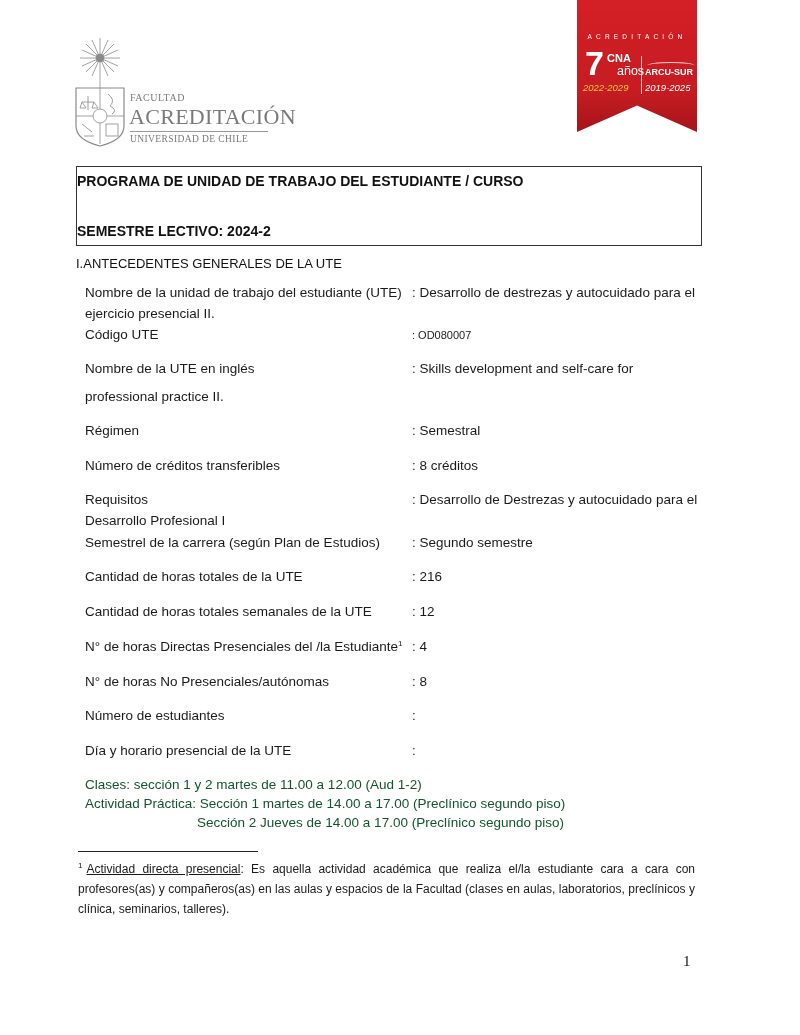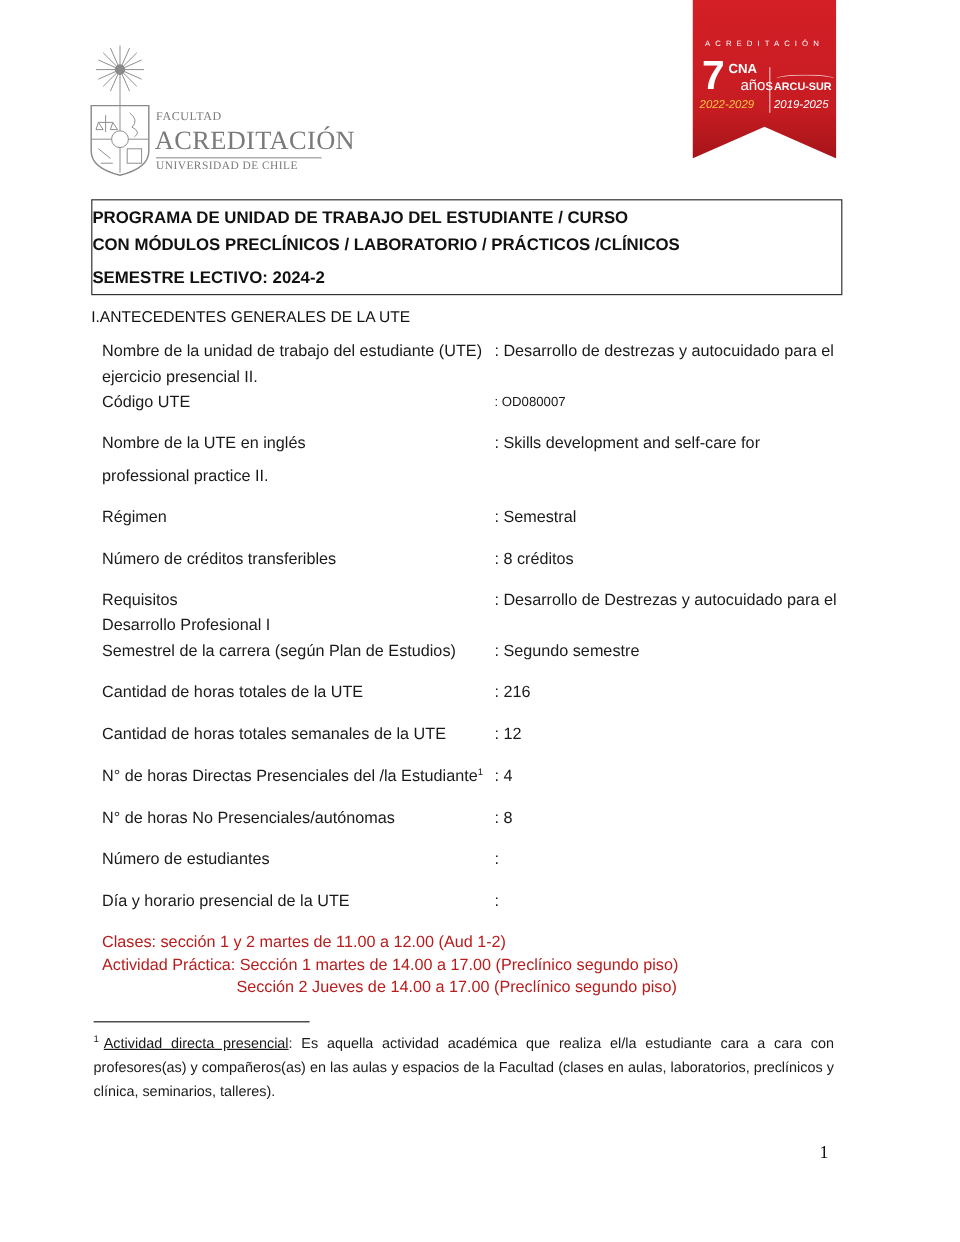--- a/index.html
+++ b/index.html
@@ -37,21 +37,21 @@
   .title-line { position: absolute; left: 0; width: 100%; text-align: left; font-weight: bold; font-size: 14px; color: #111; }
 
   .section-heading { left: 76px; top: 256px; font-weight: normal; font-size: 13px; }
 
   
   .row-label { position: absolute; left: 85px; font-size: 13.5px; color: #1a1a1a; white-space: nowrap; }
   .row-value { position: absolute; left: 412px; font-size: 13.5px; color: #1a1a1a; white-space: nowrap; }
   .row-value.small { font-size: 11px; }
   sup.fn { font-size: 8px; vertical-align: super; line-height: 0; }
 
-  .schedule { position: absolute; left: 85px; font-size: 13.5px; color: #b91c1c; white-space: nowrap; }
+  .schedule { position: absolute; left: 85px; font-size: 13.5px; color: #14532d; white-space: nowrap; }
 
   .fn-rule { left: 78px; top: 851px; width: 180px; height: 1px; background: #222; }
   .footnote { left: 78px; top: 859px; width: 617px; font-size: 12px; line-height: 20px; text-align: justify; color: #1a1a1a; }
   .footnote u { text-decoration: underline; }
   .fn-mark { font-size: 8px; vertical-align: super; line-height: 0; margin-right: 4px; }
 
   .page-num { left: 683px; top: 953px; font-family: "Liberation Serif", serif; font-size: 15px; }
 </style>
 </head>
 <body>
@@ -97,21 +97,20 @@
   <div class="rib-anos">años</div>
   <div class="rib-div"></div>
   <div class="rib-arcu-arc"></div>
   <div class="rib-arcu">ARCU-SUR</div>
   <div class="rib-y1">2022-2029</div>
   <div class="rib-y2">2019-2025</div>
 </div>
 
 <div class="abs title-box">
   <div class="title-line" style="top:6px">PROGRAMA DE UNIDAD DE TRABAJO DEL ESTUDIANTE / CURSO</div>
-  <div class="title-line" style="top:28px">CON MÓDULOS PRECLÍNICOS / LABORATORIO / PRÁCTICOS /CLÍNICOS</div>
   <div class="title-line" style="top:56px">SEMESTRE LECTIVO: 2024-2</div>
 </div>
 
 <div class="abs section-heading">I.ANTECEDENTES GENERALES DE LA UTE</div>
 
 <div>
   <div>
     <span class="row-label" style="top:285px">Nombre de la unidad de trabajo del estudiante (UTE)</span>
     <span class="row-label" style="top:306px">ejercicio presencial II.</span>
     <span class="row-value" style="top:285px">: Desarrollo de destrezas y autocuidado para el</span>

